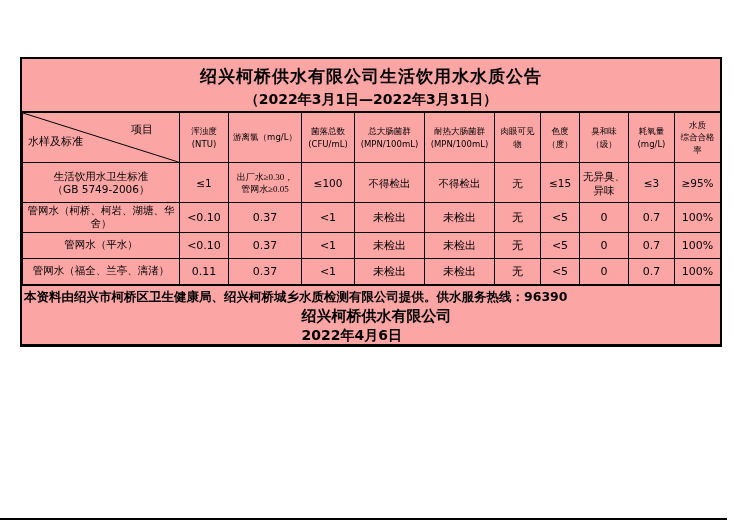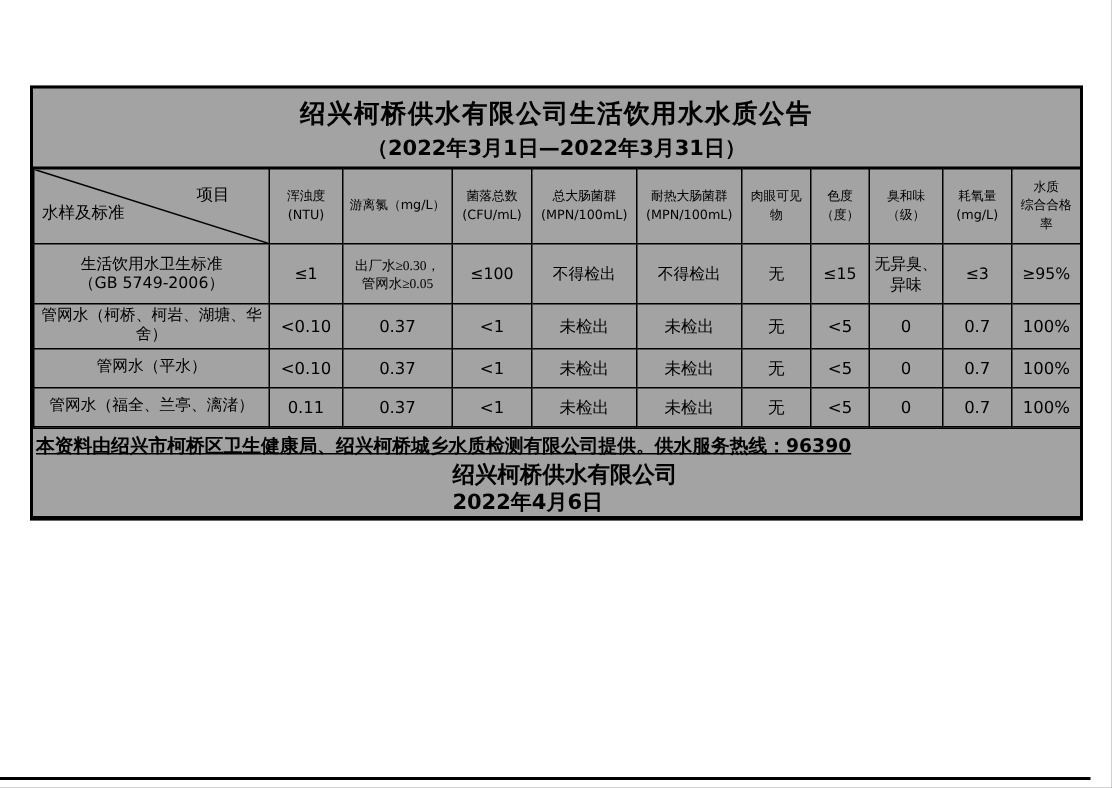--- a/index.html
+++ b/index.html
@@ -11,21 +11,21 @@
     position: relative;
     overflow: hidden;
   }
   .frame {
     position: absolute;
     left: 20px;
     top: 57px;
     width: 702px;
     border: 2px solid #000;
     border-bottom-width: 3px;
-    background: #a3a3a3;
+    background: #fca5a5;
   }
   .title-block {
     border-bottom: 1px solid #000;
     text-align: center;
     padding: 4px 0 5px 0;
     height: 53px;
   }
   .title {
     font-size: 17px;
     font-weight: bold;
@@ -78,21 +78,20 @@
     border-top: 1px solid #000;
     height: 59px;
     padding: 2px 2px 0 2px;
   }
   .footer-note {
     font-size: 12.5px;
     font-weight: bold;
     line-height: 18px;
     text-align: left;
     white-space: nowrap;
-    text-decoration: underline;
   }
   .signature {
     margin-left: 40%;
     width: 60%;
   }
   .company { font-size: 15px; font-weight: bold; line-height: 20px; }
   .pub-date { font-size: 14px; font-weight: bold; line-height: 19px; }
   .page-bottom-line {
     position: absolute;
     left: 0; top: 518px;

